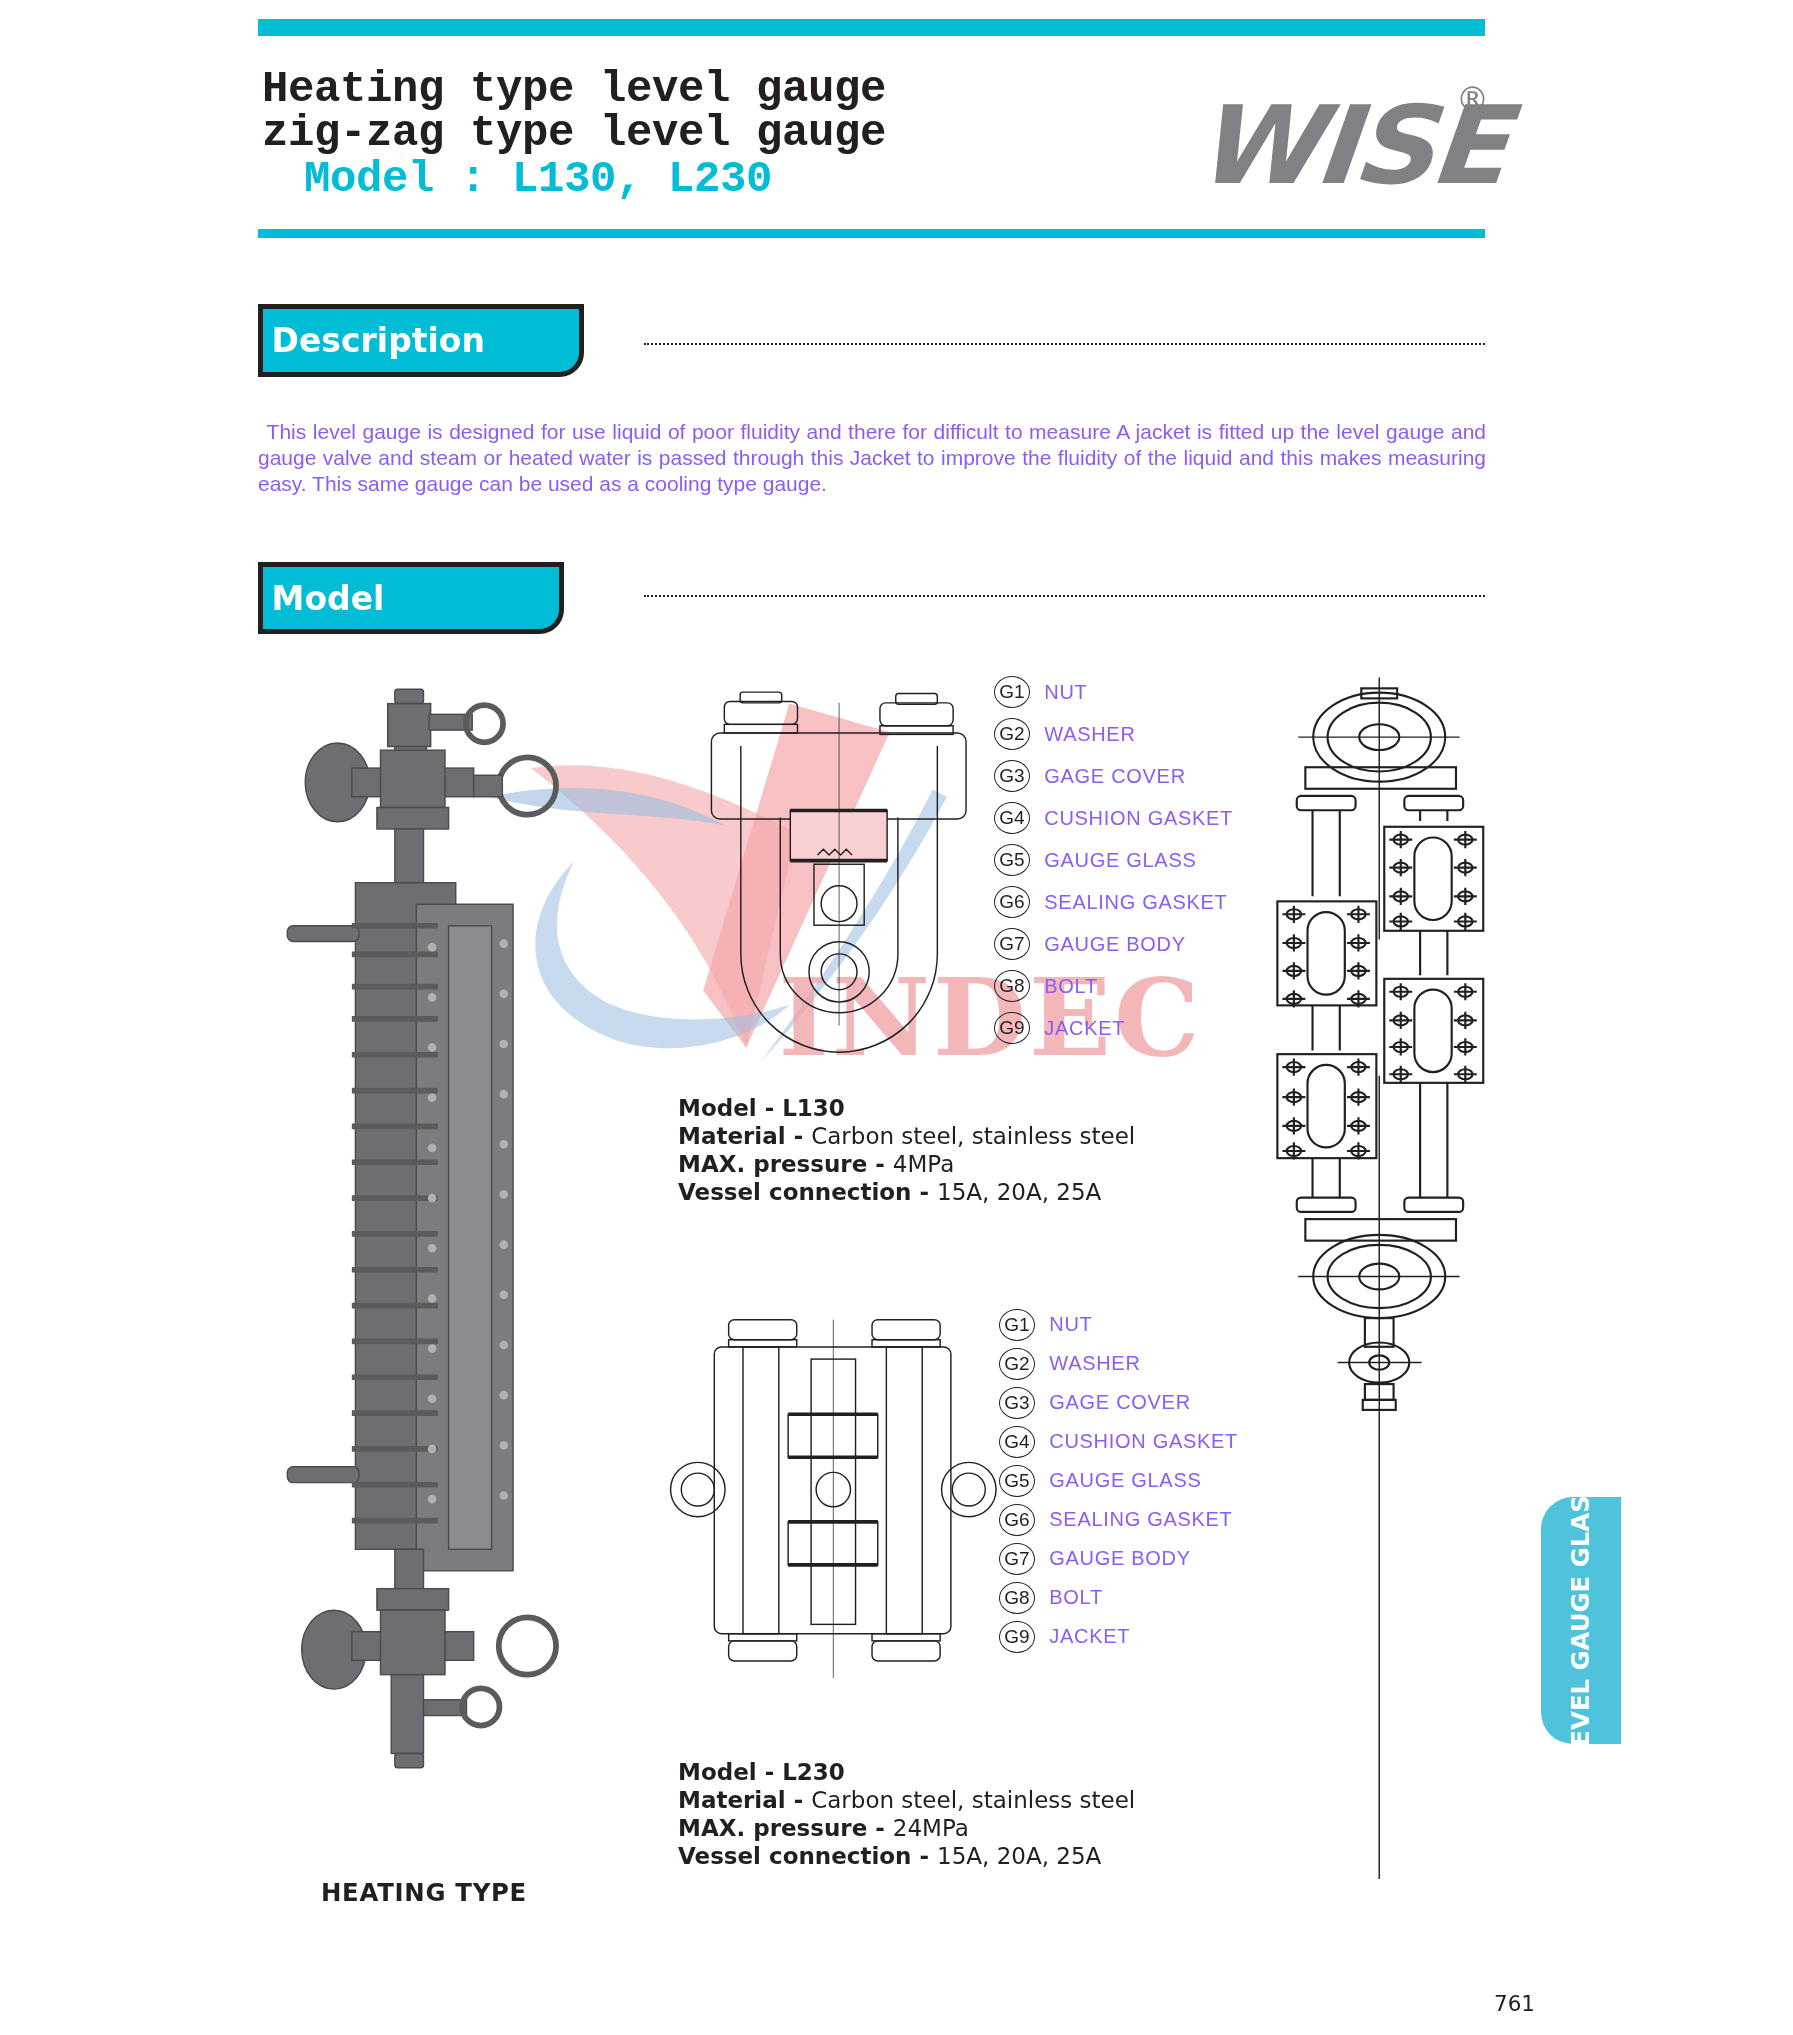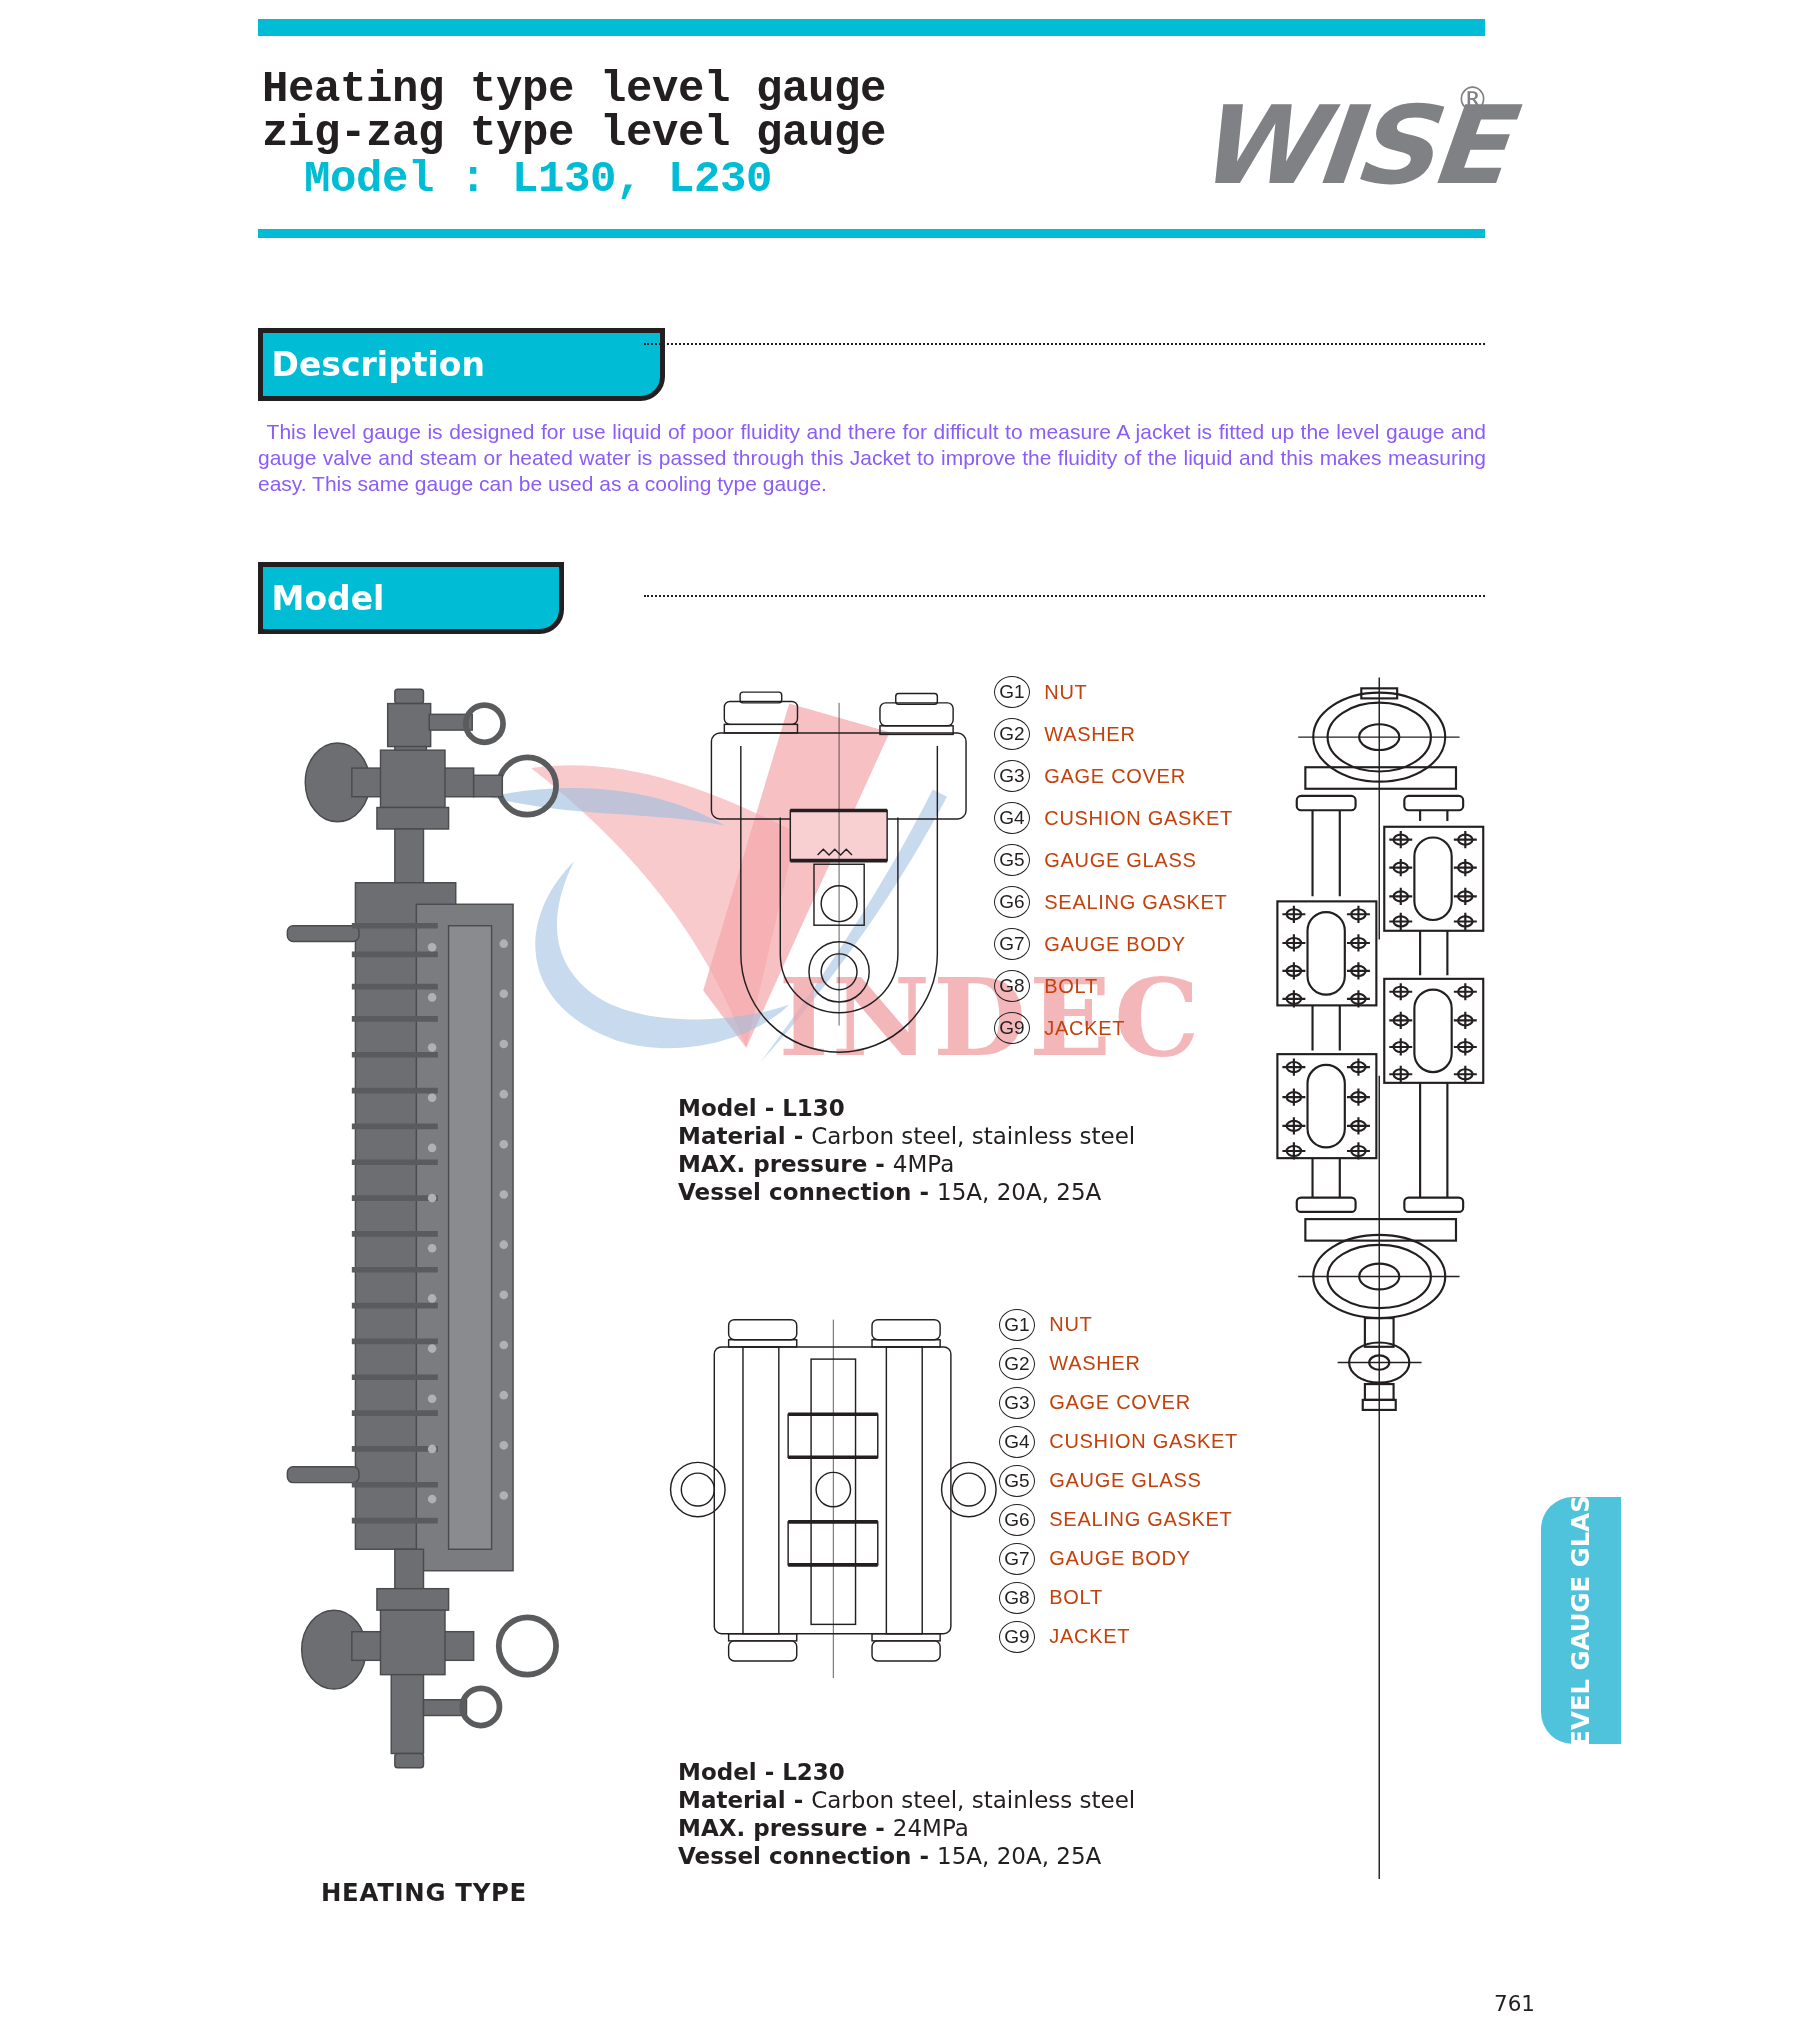--- a/index.html
+++ b/index.html
@@ -13,21 +13,21 @@
   .reg { font-family:"DejaVu Sans", sans-serif; color:#808184; font-size:33px; }
   .section-tab { background:#00bcd4; border:5.7px solid #231f20; border-bottom-right-radius:24.4px; box-sizing:border-box; display:flex; align-items:center; padding-left:8.6px; }
   .section-tab span { color:#ffffff; font-weight:bold; font-size:33px; font-family:"DejaVu Sans", sans-serif; }
   .dotline { border-top:2.9px dotted #231f20; }
   .desc { font-family:"Liberation Sans", sans-serif; font-size:21px; line-height:26px; text-align:justify; color:#8b5cf6; }
   .spec { font-family:"DejaVu Sans", sans-serif; font-size:23px; line-height:28px; color:#231f20; white-space:nowrap; }
   .spec b { font-weight:bold; }
   .spec .val { font-weight:normal; }
   .part-row { display:flex; align-items:center; height:42px; }
   .part-code { width:36px; height:32px; border:1.4px solid #231f20; border-radius:50%; display:flex; align-items:center; justify-content:center; font-family:"Liberation Sans", sans-serif; font-size:19px; color:#231f20; box-sizing:border-box; }
-  .part-name { margin-left:14.3px; font-family:"Liberation Sans", sans-serif; font-size:20px; color:#c2410c; letter-spacing:0.7px; white-space:nowrap; }
+  .part-name { margin-left:14.3px; font-family:"Liberation Sans", sans-serif; font-size:20px; color:#8b5cf6; letter-spacing:0.7px; white-space:nowrap; }
   .side-tab { background:#4fc3dc; border-top-left-radius:32px; border-bottom-left-radius:32px; display:flex; align-items:center; justify-content:center; }
   .side-tab span { color:#ffffff; font-weight:bold; font-size:24.4px; font-family:"DejaVu Sans", sans-serif; transform:rotate(-90deg); white-space:nowrap; letter-spacing:0px; }
   .caption { font-family:"DejaVu Sans", sans-serif; font-weight:bold; font-size:24.4px; color:#231f20; letter-spacing:0.7px; }
   .pagenum { font-family:"DejaVu Sans", sans-serif; font-size:21.5px; color:#231f20; }
   svg { overflow:visible; }
   .wm { font-family:"DejaVu Serif", serif; font-weight:bold; font-size:150px; fill:#f0a0a4; opacity:0.75; letter-spacing:4px; }
 </style>
 </head>
 <body>
 
@@ -35,21 +35,21 @@
 
 <div class="abs title-line title-dark" style="left:262px; top:67px;">Heating type level gauge</div>
 <div class="abs title-line title-dark" style="left:262px; top:111px;">zig-zag type level gauge</div>
 <div class="abs title-line title-cyan" style="left:262px; top:157px;">Model : L130, L230</div>
 
 <div class="abs logo" style="left:1205px; top:92px;">WISE</div>
 <div class="abs reg" style="left:1456px; top:80px;">®</div>
 
 <div class="abs cyan-bar" style="left:258px; top:229px; width:1227px; height:8.6px;"></div>
 
-<div class="abs section-tab" style="left:258px; top:328px; width:407px; height:73px;">
+<div class="abs section-tab" style="left:258px; top:304px; width:326px; height:73px;">
   <span>Description</span>
 </div>
 <div class="abs dotline" style="left:644px; top:343px; width:841px;"></div>
 
 <div class="abs desc" style="left:258px; top:419px; width:1228px; text-indent:8.6px;">This level gauge is designed for use liquid of poor fluidity and there for difficult to measure A jacket is fitted up the level gauge and gauge valve and steam or heated water is passed through this Jacket to improve the fluidity of the liquid and this makes measuring easy. This same gauge can be used as a cooling type gauge.</div>
 
 <div class="abs section-tab" style="left:258px; top:562px; width:306px; height:72px;">
   <span>Model</span>
 </div>
 <div class="abs dotline" style="left:644px; top:595px; width:841px;"></div>

